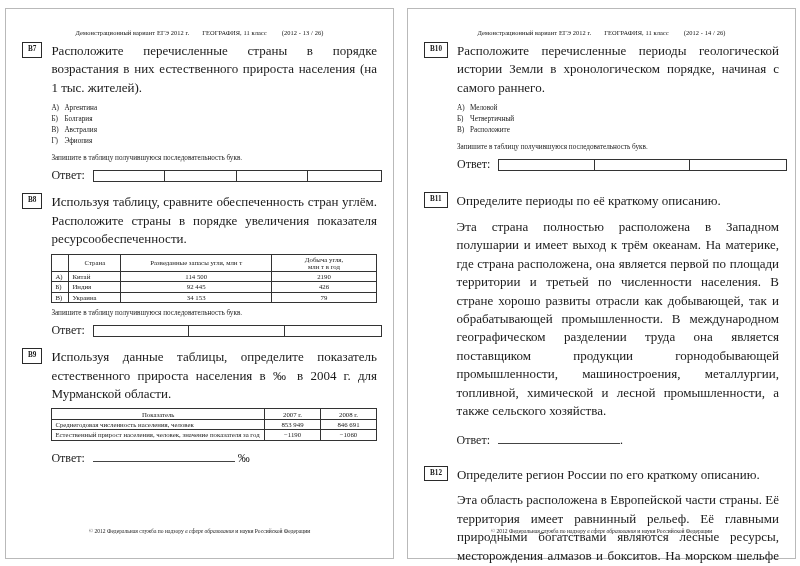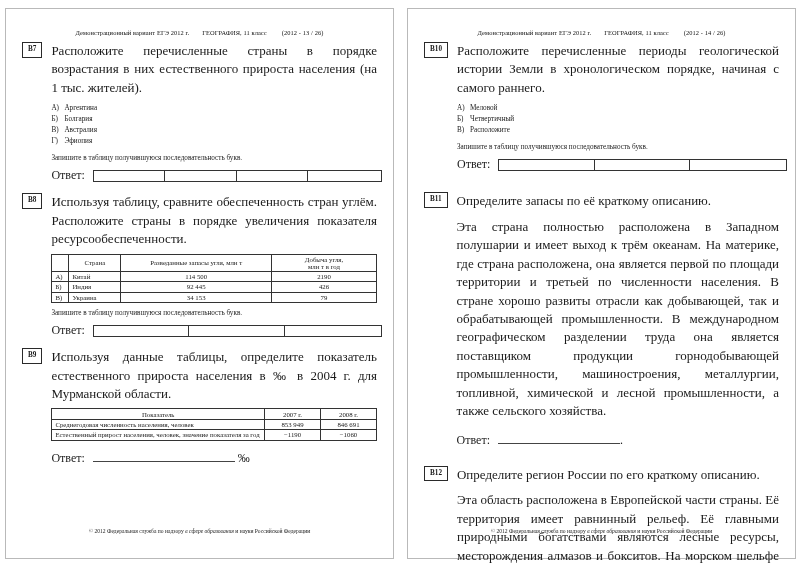--- a/index.html
+++ b/index.html
@@ -299,21 +299,21 @@
             </div>
           </div>
         </div>
       </div>
     </div>
 
     <div class="task" style="margin-top:18px">
       <div class="task-row">
         <div class="code-box">B11</div>
         <div class="task-body">
-          <p class="prompt nojust">Определите запасы по её краткому описанию.</p>
+          <p class="prompt nojust">Определите периоды по её краткому описанию.</p>
           <p class="prompt" style="margin-top:7px">Эта страна полностью расположена в Западном полушарии и имеет выход к трём океанам. На материке, где страна расположена, она является первой по площади территории и третьей по численности населения. В стране хорошо развиты отрасли как добывающей, так и обрабатывающей промышленности. В международном географическом разделении труда она является поставщиком продукции горнодобывающей промышленности, машиностроения, металлургии, топливной, химической и лесной промышленности, а также сельского хозяйства.</p>
           <div class="answer-row" style="margin-top:12px">
             <span class="answer-label">Ответ:</span>
             <span class="answer-line" style="width:122px"></span>
             <span>.</span>
           </div>
         </div>
       </div>
     </div>
 

